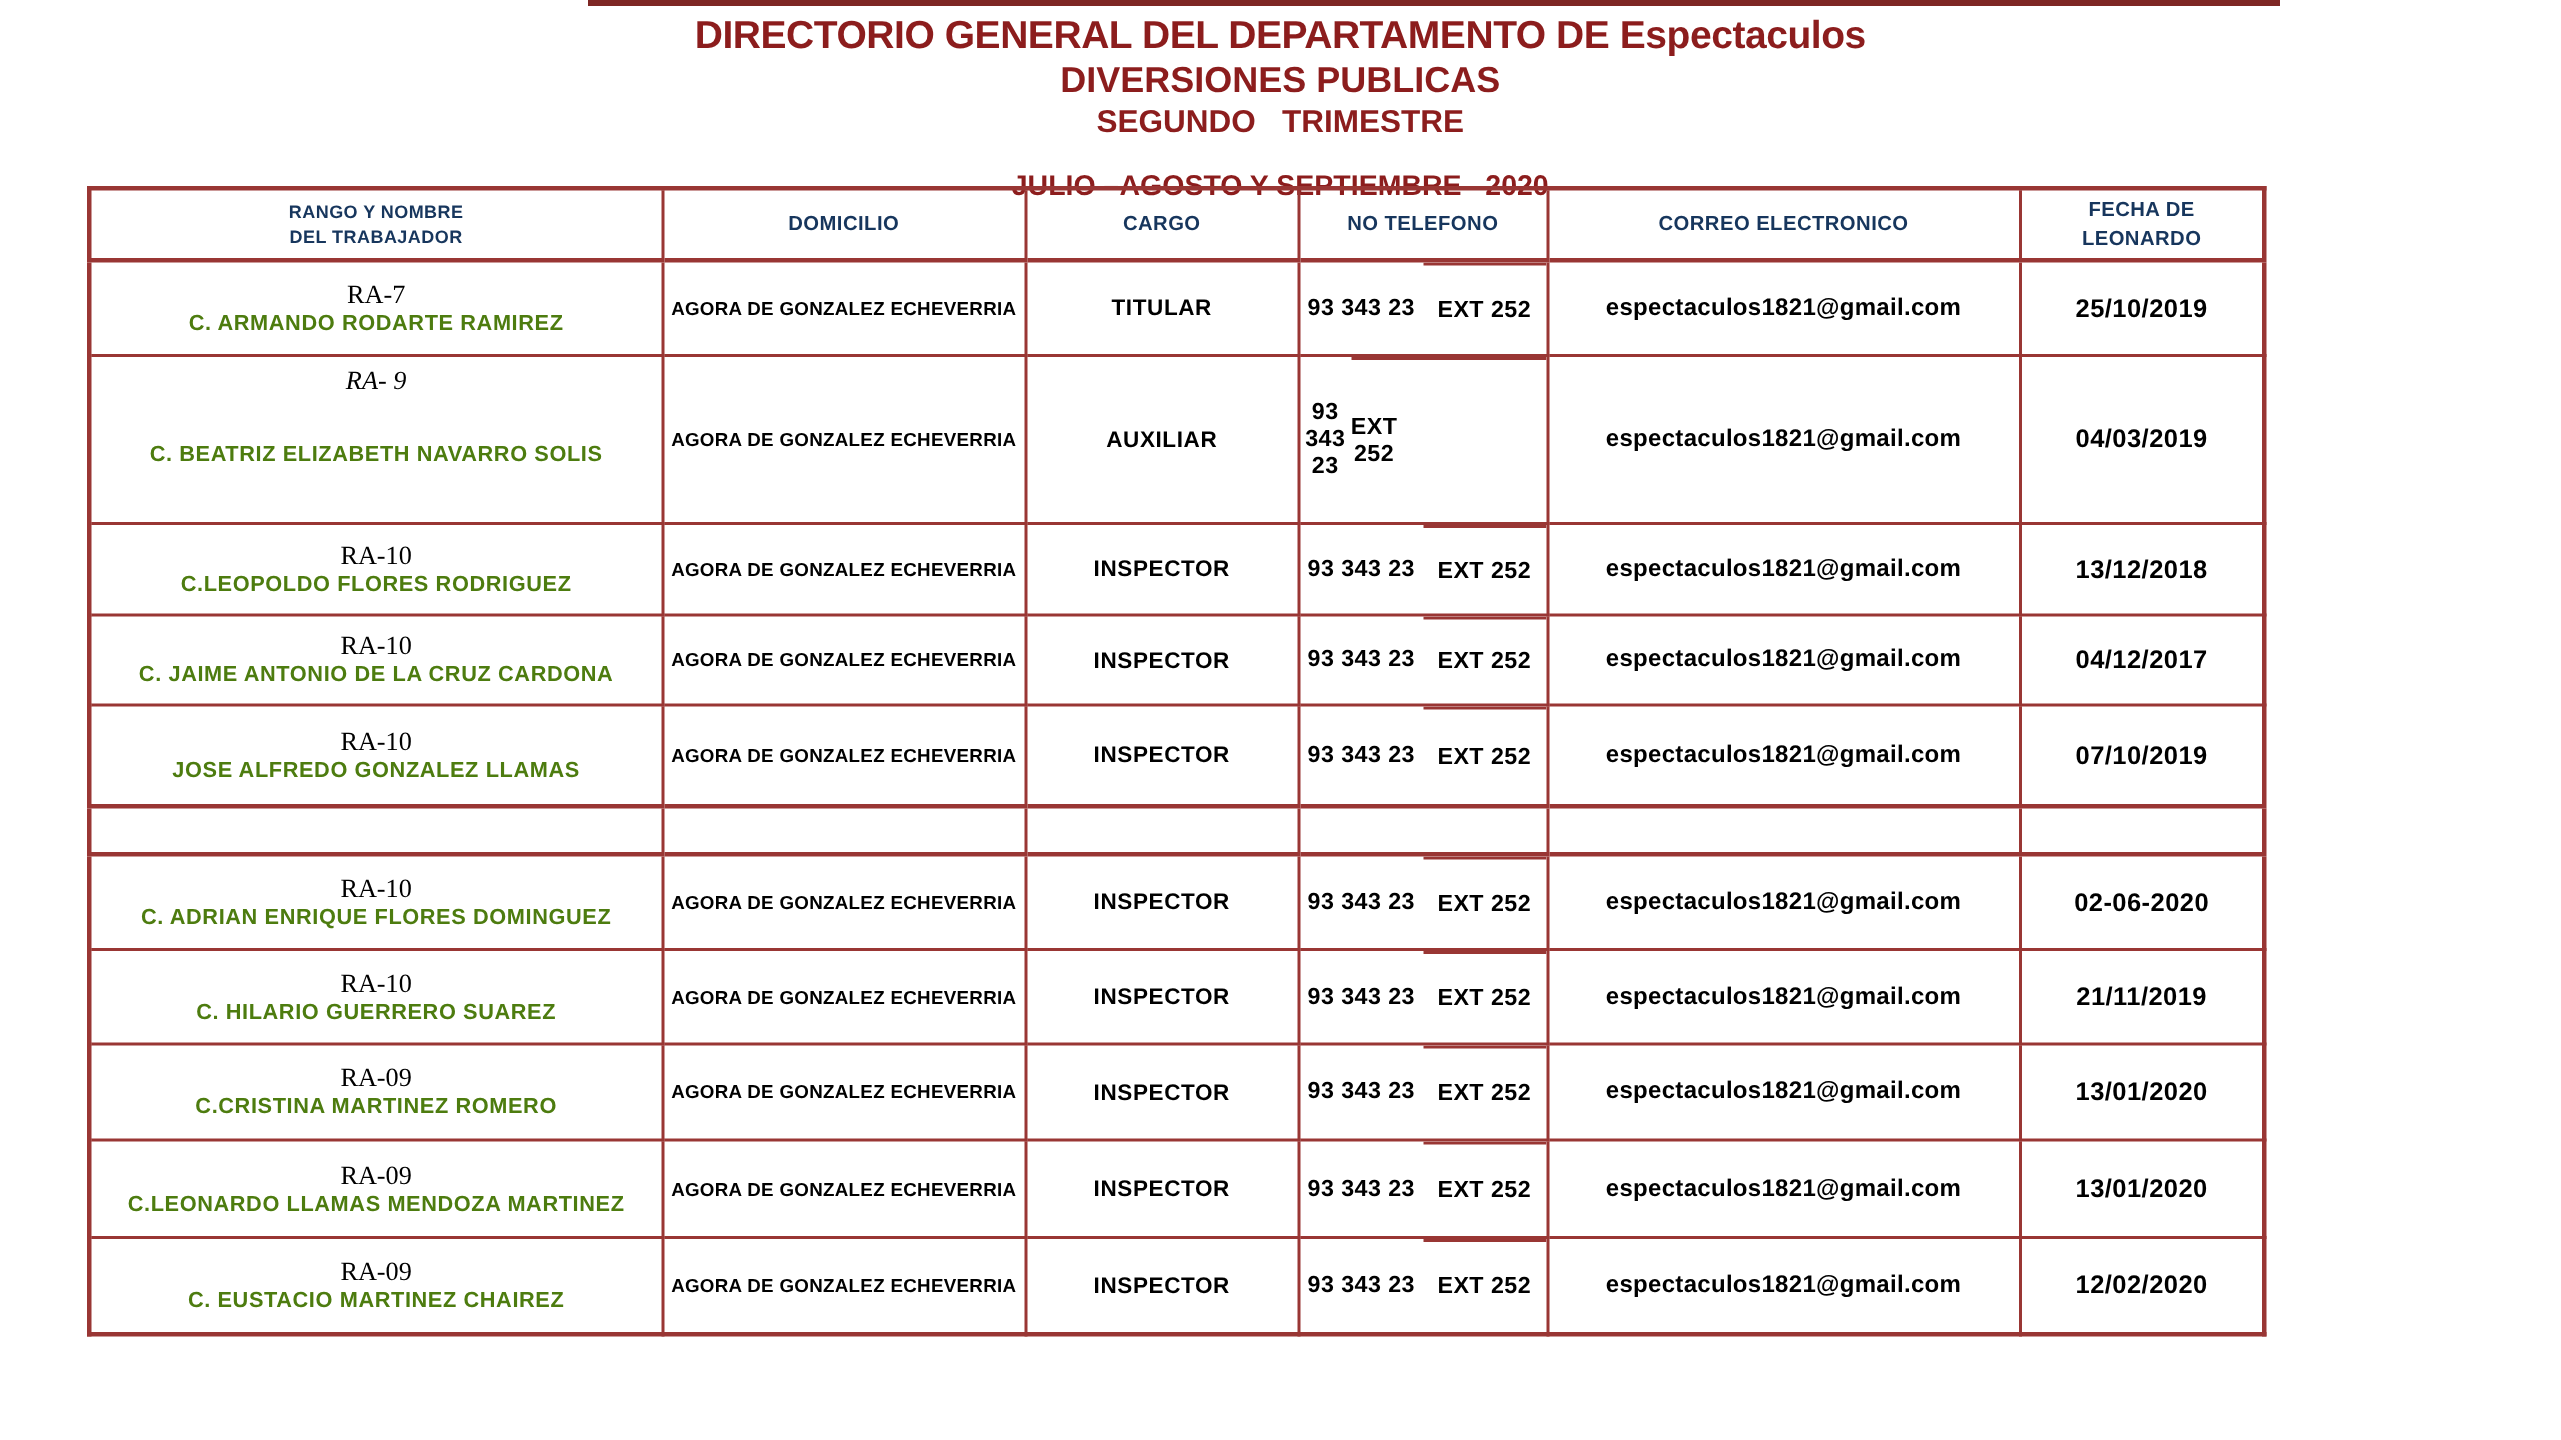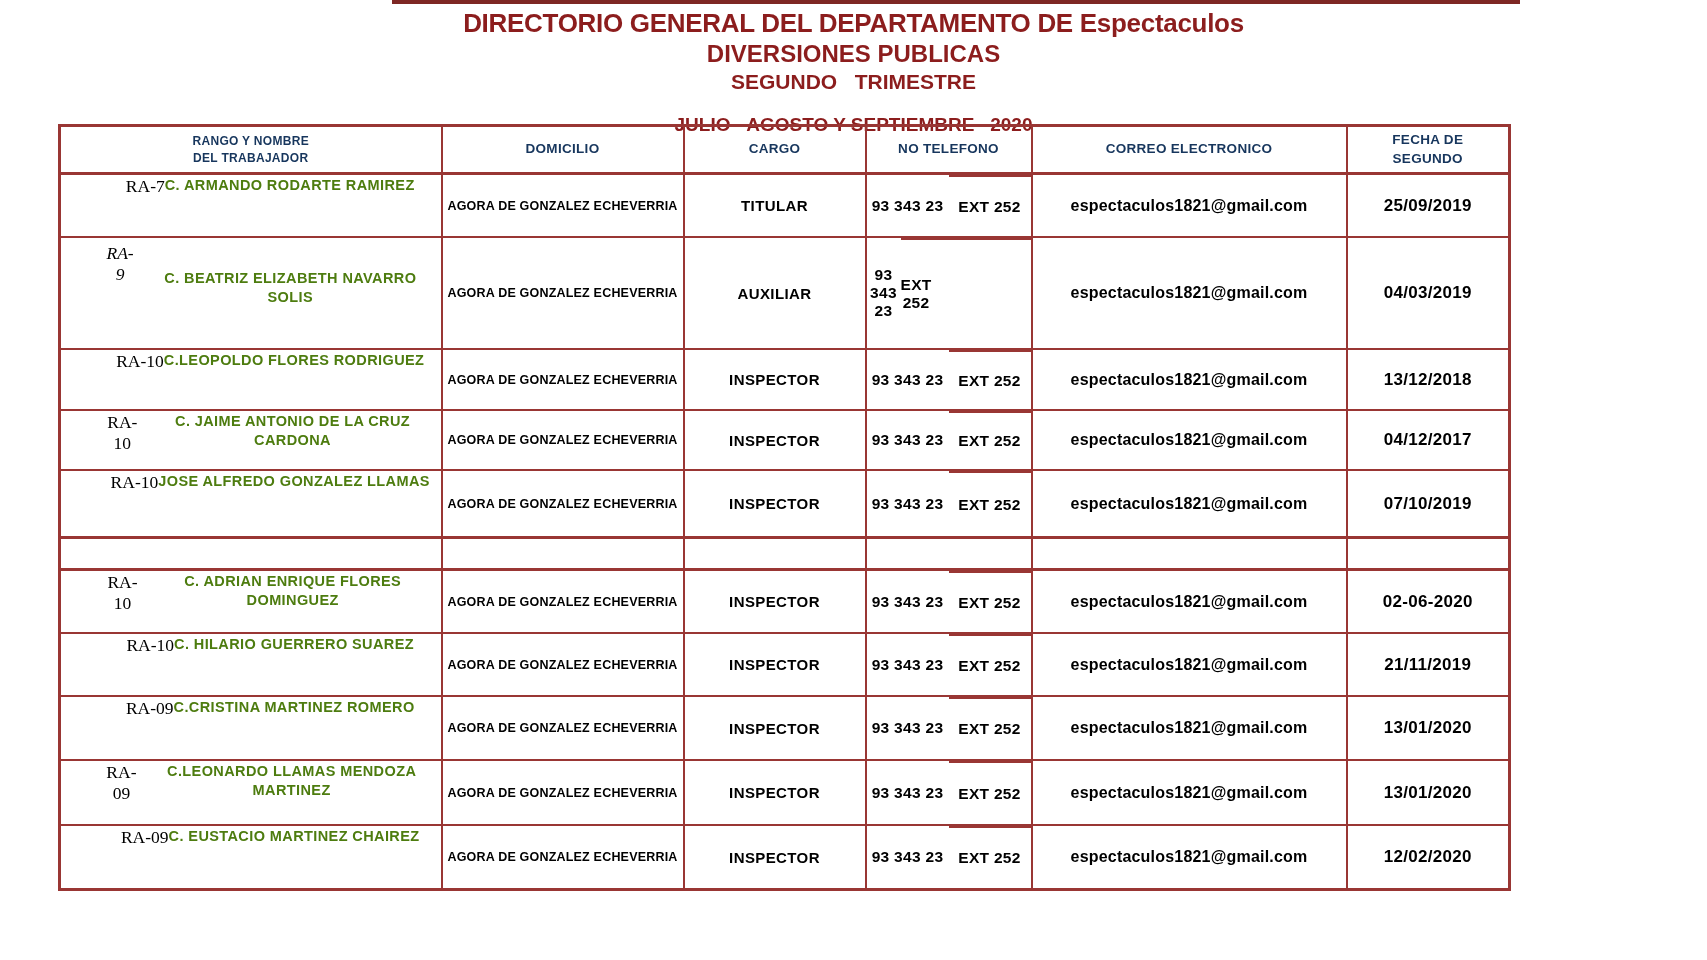--- a/index.html
+++ b/index.html
@@ -37,21 +37,21 @@
   }
   .directory thead tr{height:48px;}
   .directory thead th{
     color:var(--navy);font-weight:bold;font-size:13.5px;
     border-bottom-width:3px;letter-spacing:0.3px;line-height:1.35;
   }
   .directory thead th.th-0{font-size:12px;}
   .directory thead th.th-5{font-size:13.5px;}
 
   td.name-cell{vertical-align:middle;}
-  .name-stack{display:flex;flex-direction:row;justify-content:center;height:100%;margin-left:39px;}
+  .name-stack{display:flex;flex-direction:column;align-items:center;justify-content:center;height:100%;}
   .rank{
     font-family:"Liberation Serif", serif;font-weight:normal;
     font-size:17.5px;color:#000;line-height:1.2;
   }
   .name{
     font-weight:bold;font-size:14.5px;letter-spacing:0.4px;color:#4d7c0f;line-height:1.3;
   }
   tr.tall-gap .name-stack{justify-content:flex-start;}
   tr.tall-gap .rank{margin-top:4px;font-style:italic;}
   tr.tall-gap .name{margin-top:30px;}
@@ -107,42 +107,42 @@
           <div>CARGO</div>
         </th>
         <th class="th-3">
           <div>NO  TELEFONO</div>
         </th>
         <th class="th-4">
           <div>CORREO  ELECTRONICO</div>
         </th>
         <th class="th-5">
           <div>FECHA  DE</div>
-          <div>SEGUNDO</div>
+          <div>LEONARDO</div>
         </th>
       </tr>
     </thead>
   <tbody id="dir-body">
       <tr style="height: 63px;">
         <td class="name-cell">
           <div class="name-stack" style="height: 59px;">
             <div class="rank">RA-7</div>
             <div class="name">C. ARMANDO RODARTE RAMIREZ</div>
           </div>
         </td>
         <td class="domicilio-cell">AGORA DE GONZALEZ ECHEVERRIA</td>
         <td class="cargo-cell">TITULAR</td>
         <td class="phone-cell">
           <div class="phone-stack" style="height: 61px;">
             <div class="phone-seg">93 343 23</div>
             <div class="phone-seg">EXT 252</div>
           </div>
         </td>
         <td class="email-cell">espectaculos1821@gmail.com</td>
-        <td class="fecha-cell">25/09/2019</td>
+        <td class="fecha-cell">25/10/2019</td>
       </tr>
       <tr class="tall-gap" style="height: 112px;">
         <td class="name-cell">
           <div class="name-stack" style="height: 108px;">
             <div class="rank">RA- 9</div>
             <div class="name">C. BEATRIZ ELIZABETH NAVARRO SOLIS</div>
           </div>
         </td>
         <td class="domicilio-cell">AGORA DE GONZALEZ ECHEVERRIA</td>
         <td class="cargo-cell">AUXILIAR</td>

